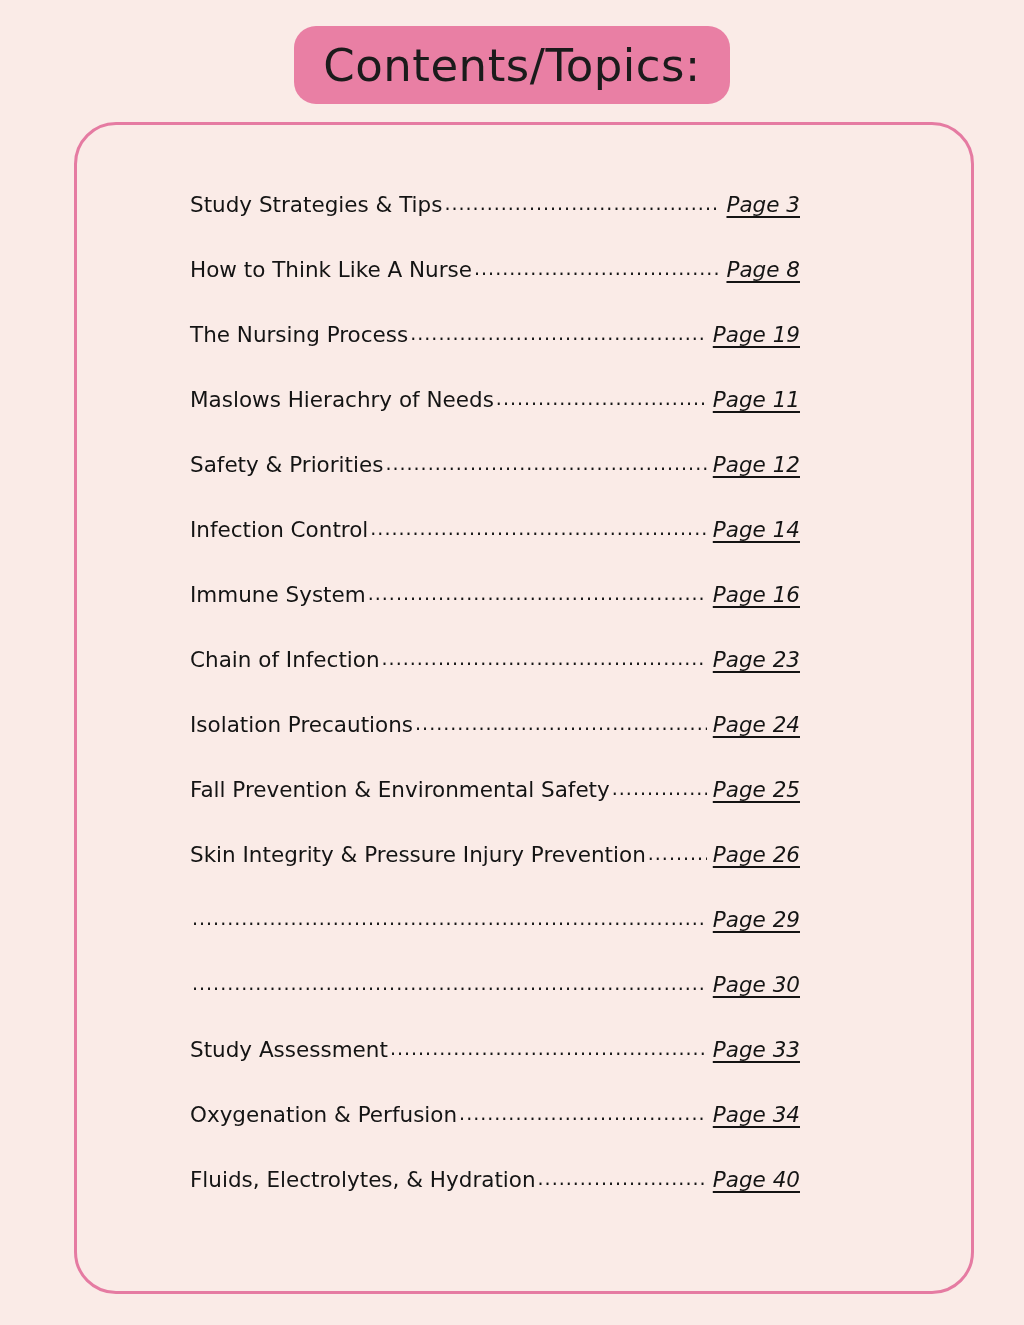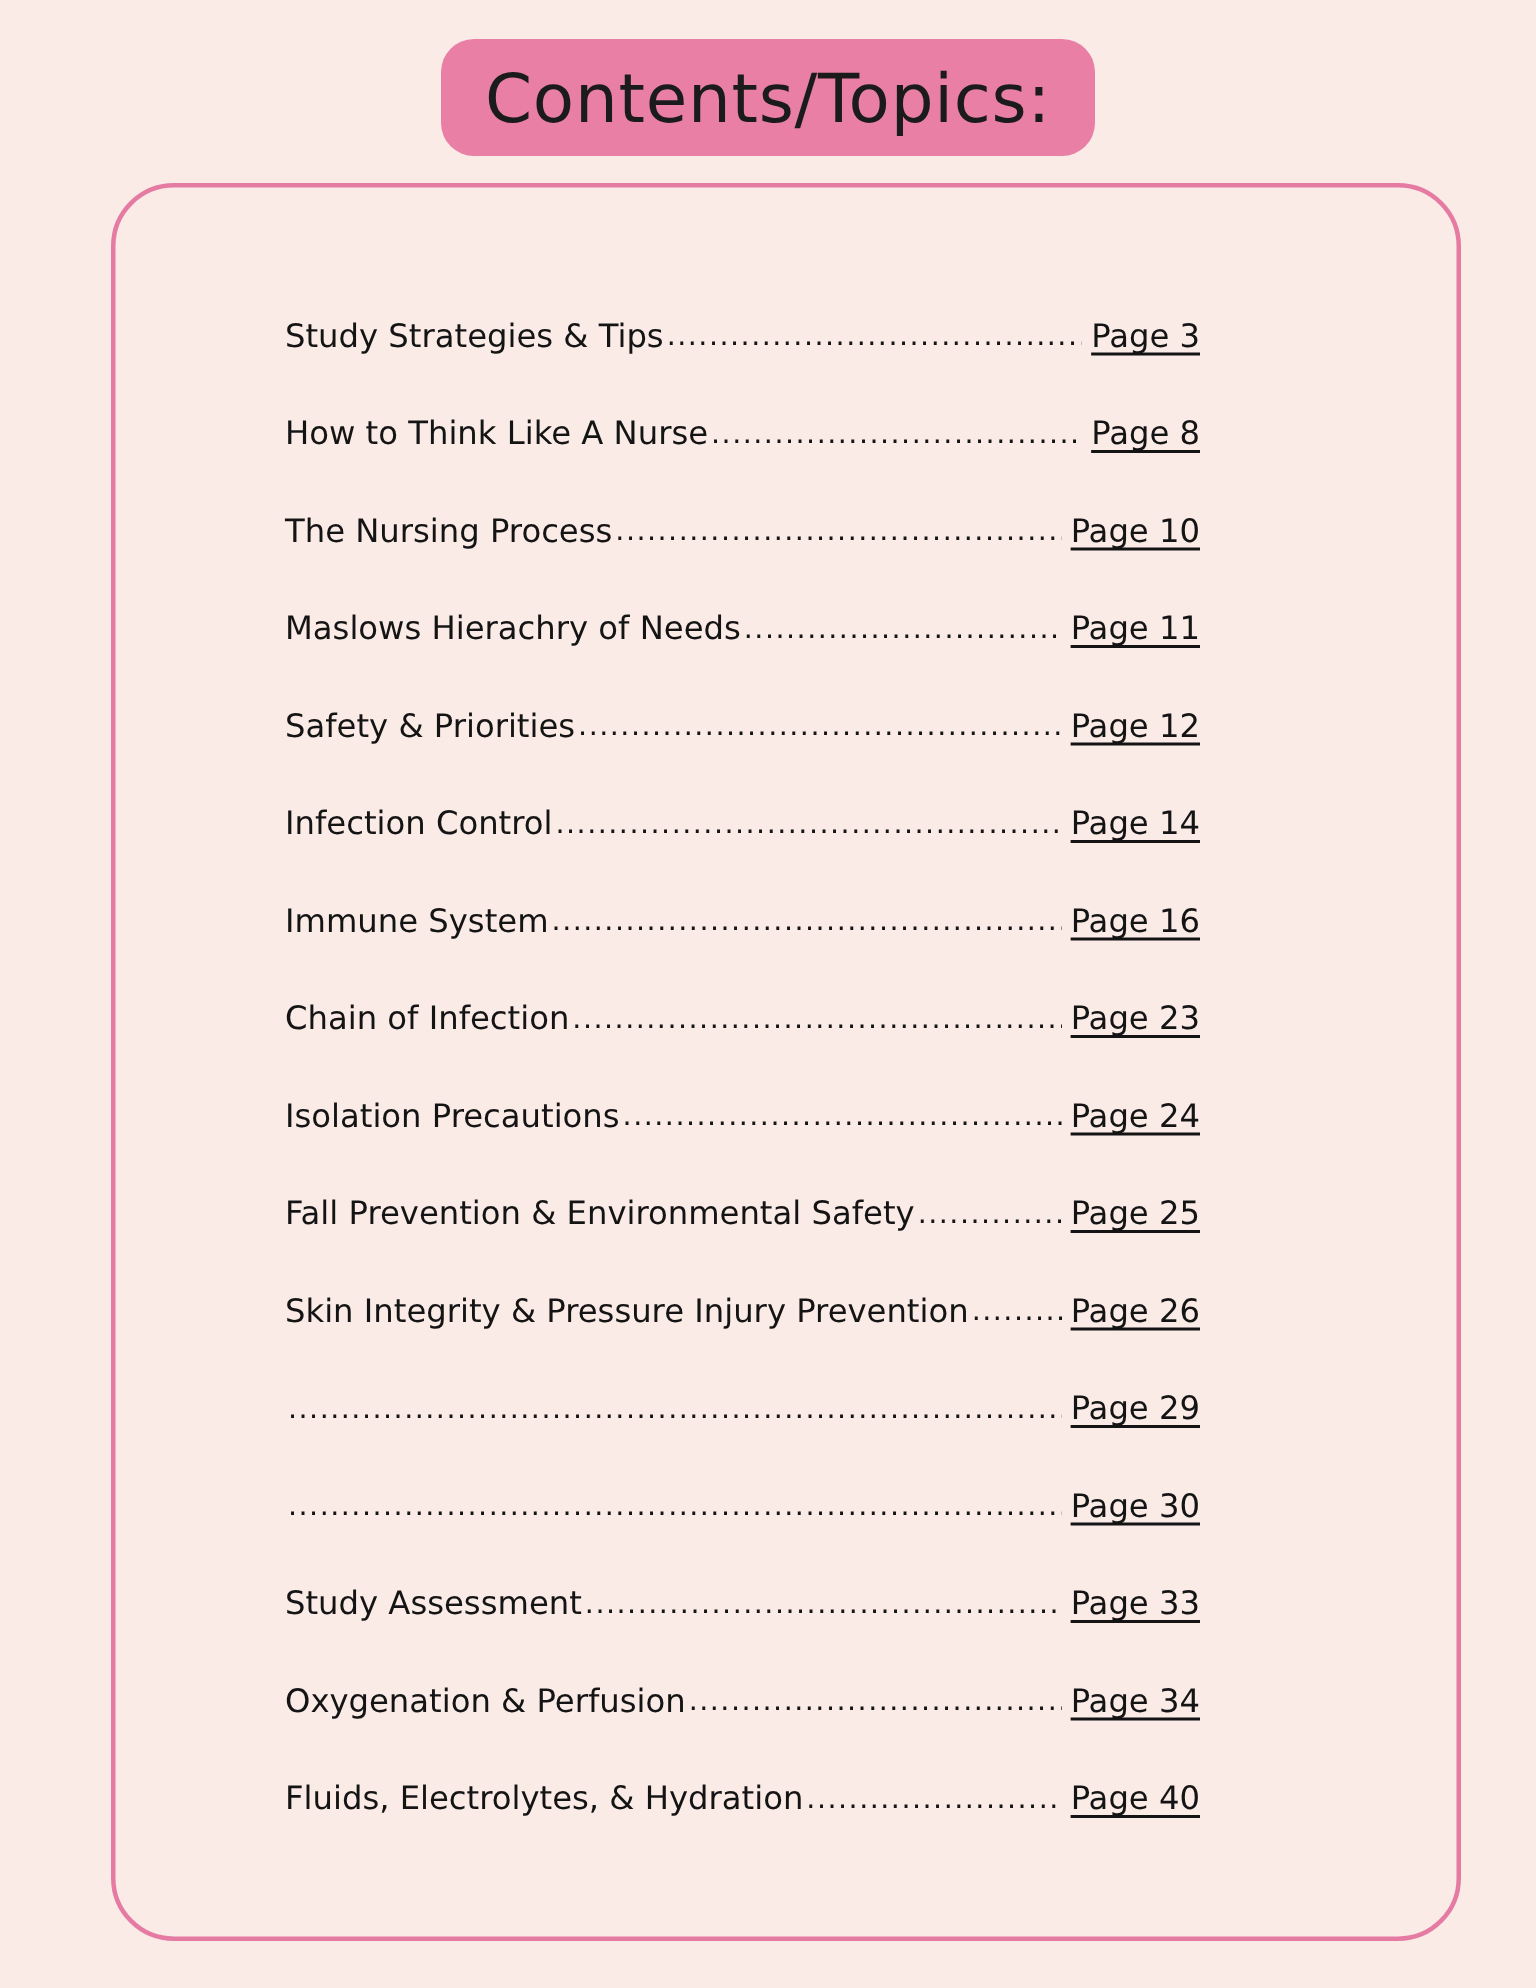--- a/index.html
+++ b/index.html
@@ -51,21 +51,21 @@
     box-sizing: border-box;
   }
   .toc-list {
     position: absolute;
     left: 190px;
     top: 172px;
     width: 610px;
   }
   .toc-row {
     display: flex;
-    align-items: flex-end;
+    align-items: center;
     height: 65px;
     font-size: 21.5px;
     color: #141414;
     white-space: nowrap;
   }
   .toc-label {
     flex: 0 0 auto;
   }
   .toc-dots {
     flex: 1 1 auto;
@@ -76,20 +76,21 @@
     margin: 0 2px;
     position: relative;
     top: -2px;
   }
   .toc-page {
     flex: 0 0 auto;
     text-decoration: underline;
     text-underline-offset: 4px;
     padding-left: 4px;
     text-align: right;
+    font-style: italic;
   }
 </style>
 </head>
 <body>
 
 <div class="page">
 
   <div class="title-banner">
     <div class="title-text">Contents/Topics:</div>
   </div>
@@ -106,21 +107,21 @@
 
     <div class="toc-row">
       <span class="toc-label">How to Think Like A Nurse</span>
       <span class="toc-dots">................................................................................................</span>
       <span class="toc-page">Page 8</span>
     </div>
 
     <div class="toc-row">
       <span class="toc-label">The Nursing Process</span>
       <span class="toc-dots">................................................................................................</span>
-      <span class="toc-page">Page 10</span>
+      <span class="toc-page">Page 19</span>
     </div>
 
     <div class="toc-row">
       <span class="toc-label">Maslows Hierachry of Needs</span>
       <span class="toc-dots">................................................................................................</span>
       <span class="toc-page">Page 11</span>
     </div>
 
     <div class="toc-row">
       <span class="toc-label">Safety &amp; Priorities</span>

